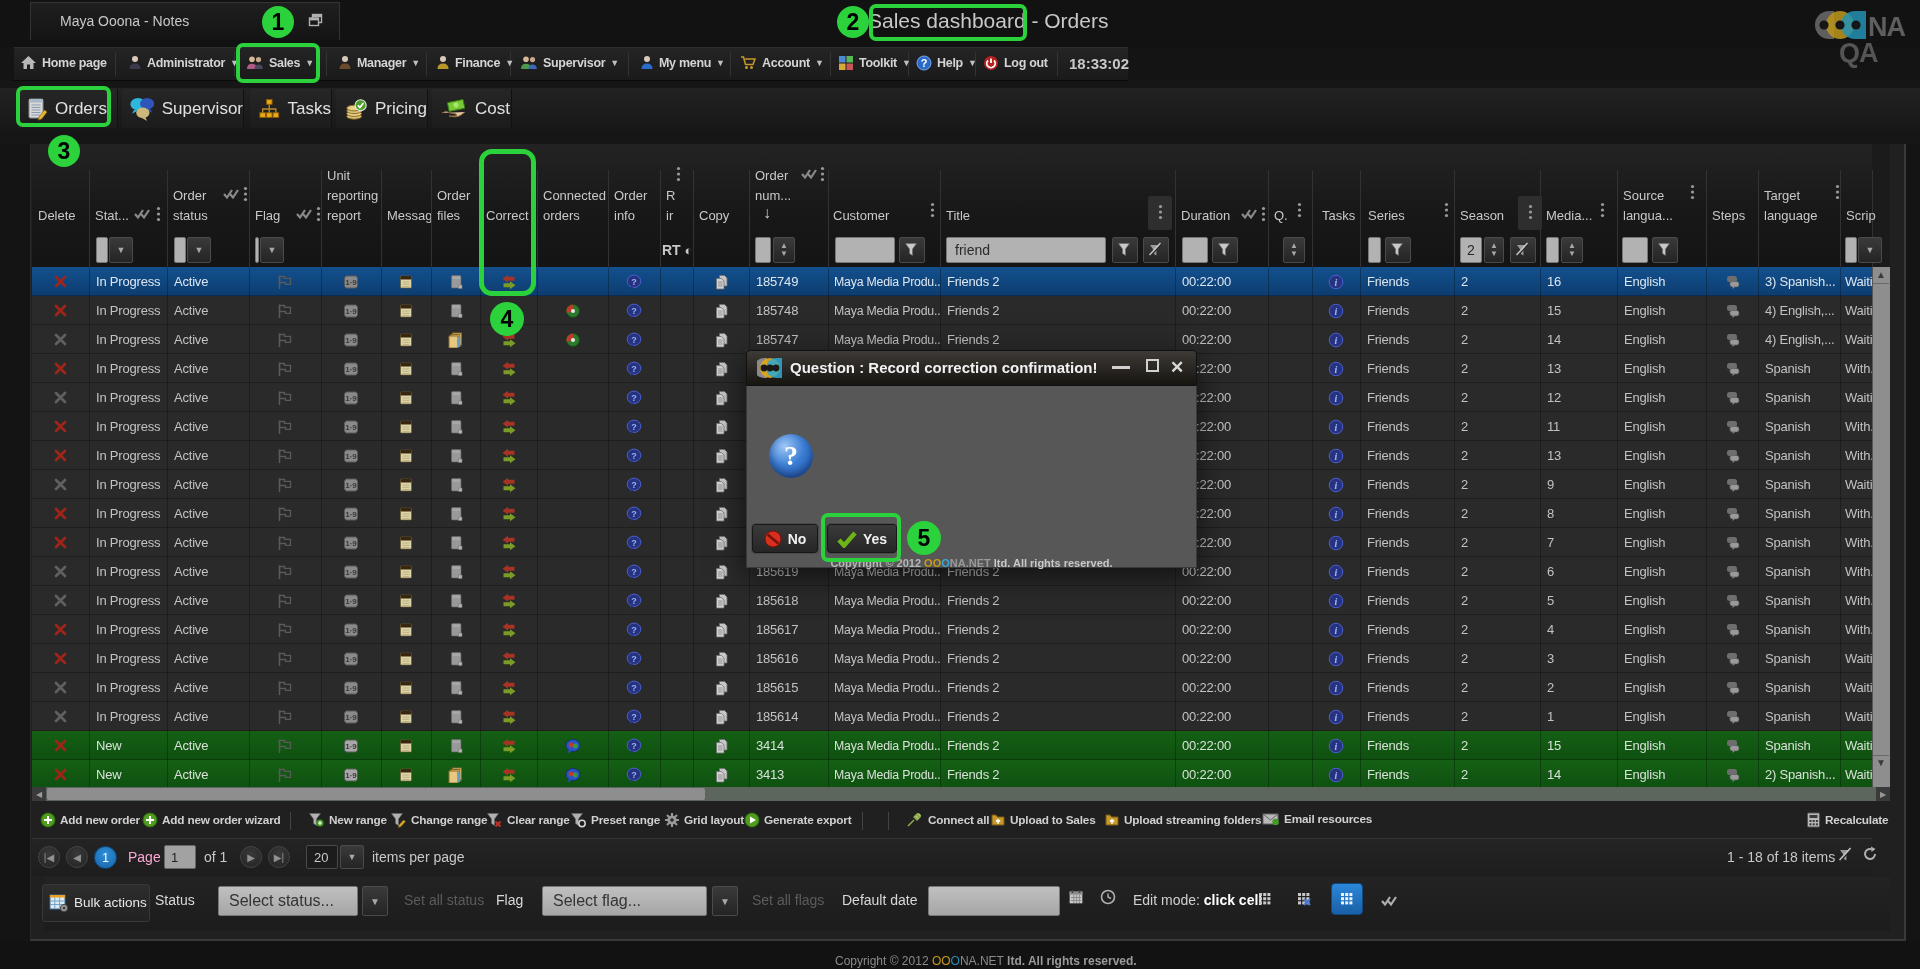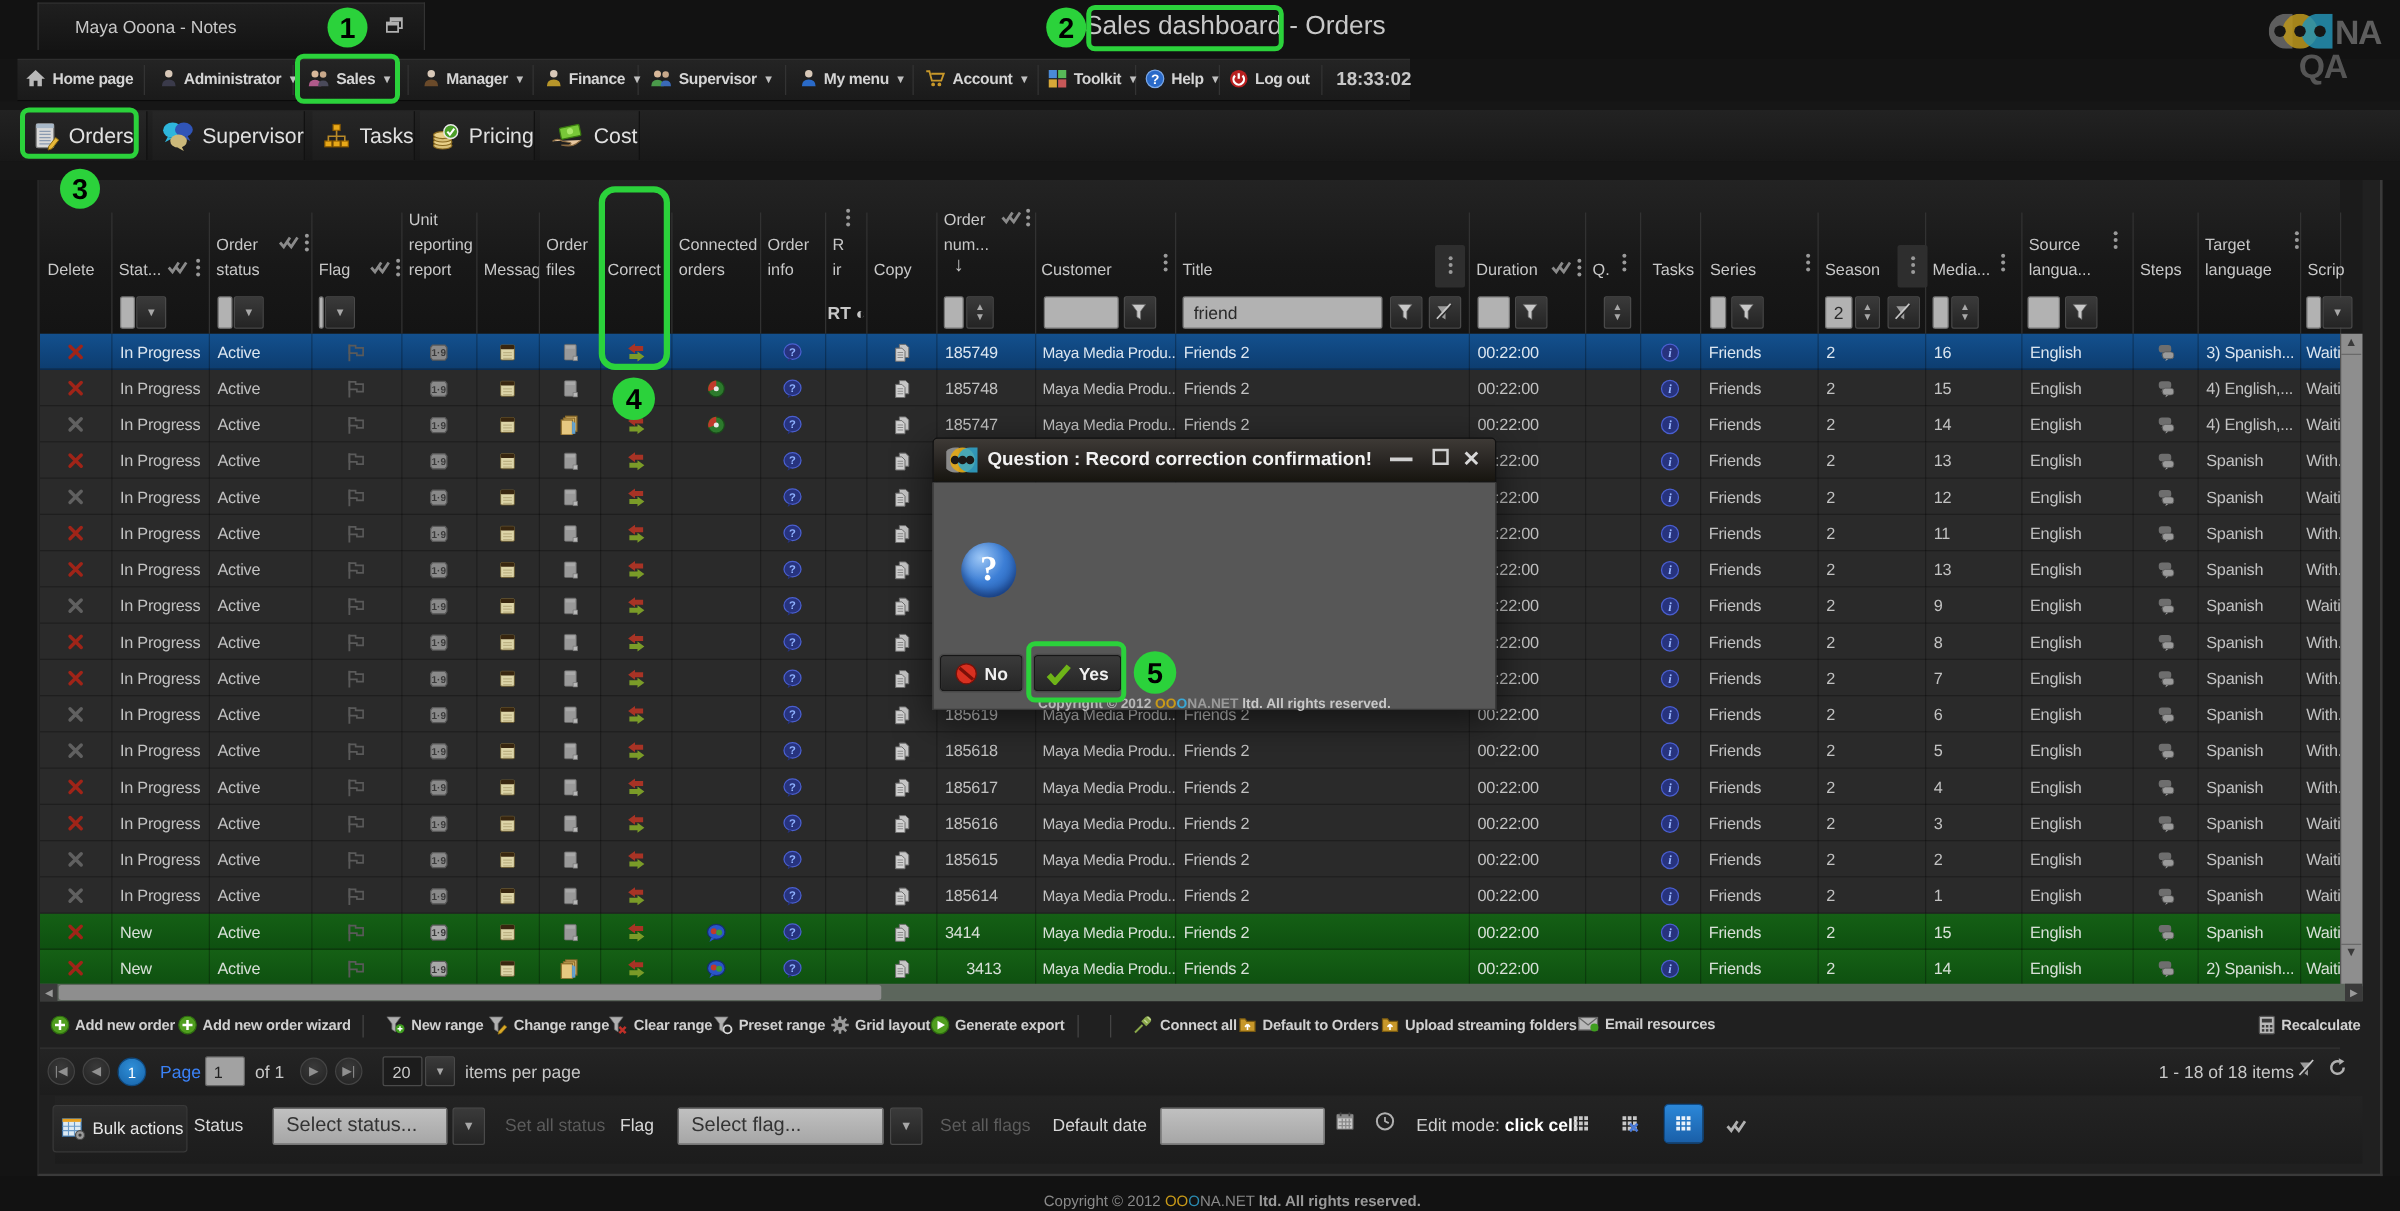--- a/index.html
+++ b/index.html
@@ -2269,21 +2269,21 @@
       <text x="8" y="10.5" font-family="Liberation Sans" font-size="9" font-weight="bold" fill="#8fb2ff" text-anchor="middle">?</text>
     </svg>
   </div>
 <div style="position:absolute;left:693px;top:760px;width:56px;height:29px;display:flex;align-items:center;justify-content:center;">
     <svg width="16" height="16" viewBox="0 0 16 16">
       <path d="M6.5 1.5 h5 l2.5 2.5 v8 h-7.5 z" fill="#c6c6c6" stroke="#707070" stroke-width="0.8"></path>
       <path d="M3.5 4.5 h5 l2.5 2.5 v8 h-7.5 z" fill="#d2d2d2" stroke="#707070" stroke-width="0.8"></path>
       <path d="M5 8 h4.5 M5 10 h4.5 M5 12 h4.5" stroke="#8a8a8a" stroke-width="0.9"></path>
     </svg>
   </div>
-<div class="cell" style="left:749px;top:760px;width:79px;height:29px;padding-left:24px;color:#d8e0d8;font-size:13px;letter-spacing:-0.2px;">3413</div>
+<div class="cell" style="left:749px;top:760px;width:79px;height:29px;padding-left:7px;color:#d8e0d8;font-size:13px;letter-spacing:-0.2px;">3413</div>
 <div class="cell" style="left:828px;top:760px;width:112px;height:29px;padding-left:6px;color:#d8e0d8;font-size:12.3px;letter-spacing:-0.2px;">Maya Media Produ...</div>
 <div class="cell" style="left:940px;top:760px;width:235px;height:29px;padding-left:7px;color:#d8e0d8;font-size:13px;letter-spacing:-0.2px;">Friends 2</div>
 <div class="cell" style="left:1175px;top:760px;width:93px;height:29px;padding-left:7px;color:#d8e0d8;font-size:13px;letter-spacing:-0.2px;">00:22:00</div>
 <div style="position:absolute;left:1312px;top:760px;width:48px;height:29px;display:flex;align-items:center;justify-content:center;">
     <svg width="16" height="16" viewBox="0 0 16 16">
       <circle cx="8" cy="8" r="6.8" fill="#27337e" stroke="#4a5fd0" stroke-width="1"></circle>
       <text x="8" y="11.5" font-family="Liberation Serif" font-size="10" font-weight="bold" font-style="italic" fill="#9ab8ff" text-anchor="middle">i</text>
     </svg>
   </div>
 <div class="cell" style="left:1360px;top:760px;width:94px;height:29px;padding-left:7px;color:#d8e0d8;font-size:13px;letter-spacing:-0.2px;">Friends</div>
@@ -2379,21 +2379,21 @@
       <path d="M7 5 l4 4 l3-3 a2.8 2.8 0 0 0 -4 -4 z" fill="#8aa84a"></path>
       <path d="M12 1.5 l2.5 2.5 M9.5 4 l2.5 2.5" stroke="#c8d8a0" stroke-width="1"></path>
     </svg>
     <span>Connect all</span>
   </div>
 <div class="tbtn" style="left:990px;top:812px;">
     <svg width="16" height="16" viewBox="0 0 16 16">
       <path d="M2 3 h4 l1.5 2 H14 v8 H2 z" fill="#c8982a" stroke="#7a5a10"></path>
       <path d="M8 12 V7.5 M8 7.5 l-2 2 M8 7.5 l2 2" stroke="#fff" stroke-width="1.3" fill="none"></path>
     </svg>
-    <span>Default to Orders</span>
+    <span>Upload to Sales</span>
   </div>
 <div class="tbtn" style="left:1104px;top:812px;">
     <svg width="16" height="16" viewBox="0 0 16 16">
       <path d="M2 3 h4 l1.5 2 H14 v8 H2 z" fill="#c8982a" stroke="#7a5a10"></path>
       <path d="M8 12 V7.5 M8 7.5 l-2 2 M8 7.5 l2 2" stroke="#fff" stroke-width="1.3" fill="none"></path>
     </svg>
     <span>Upload streaming folders</span>
   </div>
 <div class="tbtn" style="left:1262px;top:812px;">
     <svg width="18" height="14" viewBox="0 0 18 14">
@@ -2418,21 +2418,21 @@
         <rect x="6.7" y="11.3" width="2" height="2"></rect>
         <rect x="9.9" y="11.3" width="2" height="2"></rect>
       </g>
     </svg>
     <span>Recalculate</span>
   </div>
 <div style="position:absolute;left:32px;top:838px;width:1840px;height:38px;background:linear-gradient(#242424,#1d1d1d);border-top:1px solid #333;"></div>
 <div class="pgbtn" style="left:38px;top:846px;">|◀</div>
 <div class="pgbtn" style="left:66px;top:846px;">◀</div>
 <div style="position:absolute;left:94px;top:846px;width:23px;height:23px;background:radial-gradient(circle at 50% 35%, #2f8fd8, #1763a8);border-radius:50%;border:1px solid #0f4a80;display:flex;align-items:center;justify-content:center;color:#fff;font-size:12px;">1</div>
-<div style="position:absolute;left:128px;top:849px;white-space:nowrap;color:#3b82f6;font-size:14px;">Page</div>
+<div style="position:absolute;left:128px;top:849px;white-space:nowrap;color:#f9a8d4;font-size:14px;">Page</div>
 <div style="position:absolute;left:164px;top:845px;width:32px;height:24px;background:#a2a2a2;border:1px solid #666;border-radius:2px;display:flex;align-items:center;padding-left:6px;color:#222;font-size:13px;">1</div>
 <div style="position:absolute;left:204px;top:849px;white-space:nowrap;color:#c8c8c8;font-size:14px;">of 1</div>
 <div class="pgbtn" style="left:240px;top:846px;">▶</div>
 <div class="pgbtn" style="left:268px;top:846px;">▶|</div>
 <div style="position:absolute;left:306px;top:845px;width:32px;height:24px;background:#1c1c1c;border:1px solid #4a4a4a;border-radius:2px;display:flex;align-items:center;padding-left:7px;color:#c8c8c8;font-size:13px;">20</div>
 <div class="fbtn" style="left:340px;top:845px;width:24px;height:24px;">▼</div>
 <div style="position:absolute;left:372px;top:849px;white-space:nowrap;color:#c8c8c8;font-size:14px;">items per page</div>
 <div style="position:absolute;left:1727px;top:849px;white-space:nowrap;color:#c8c8c8;font-size:14px;">1 - 18 of 18 items</div>
 <div style="position:absolute;left:1838px;top:847px;width:16px;height:16px;"><svg width="16" height="16" viewBox="0 0 16 16">
       <path d="M2 3 h10 l-3.6 5 v5.5 l-2.8 -1.8 v-3.7 z" fill="#9a9a9a"></path>

